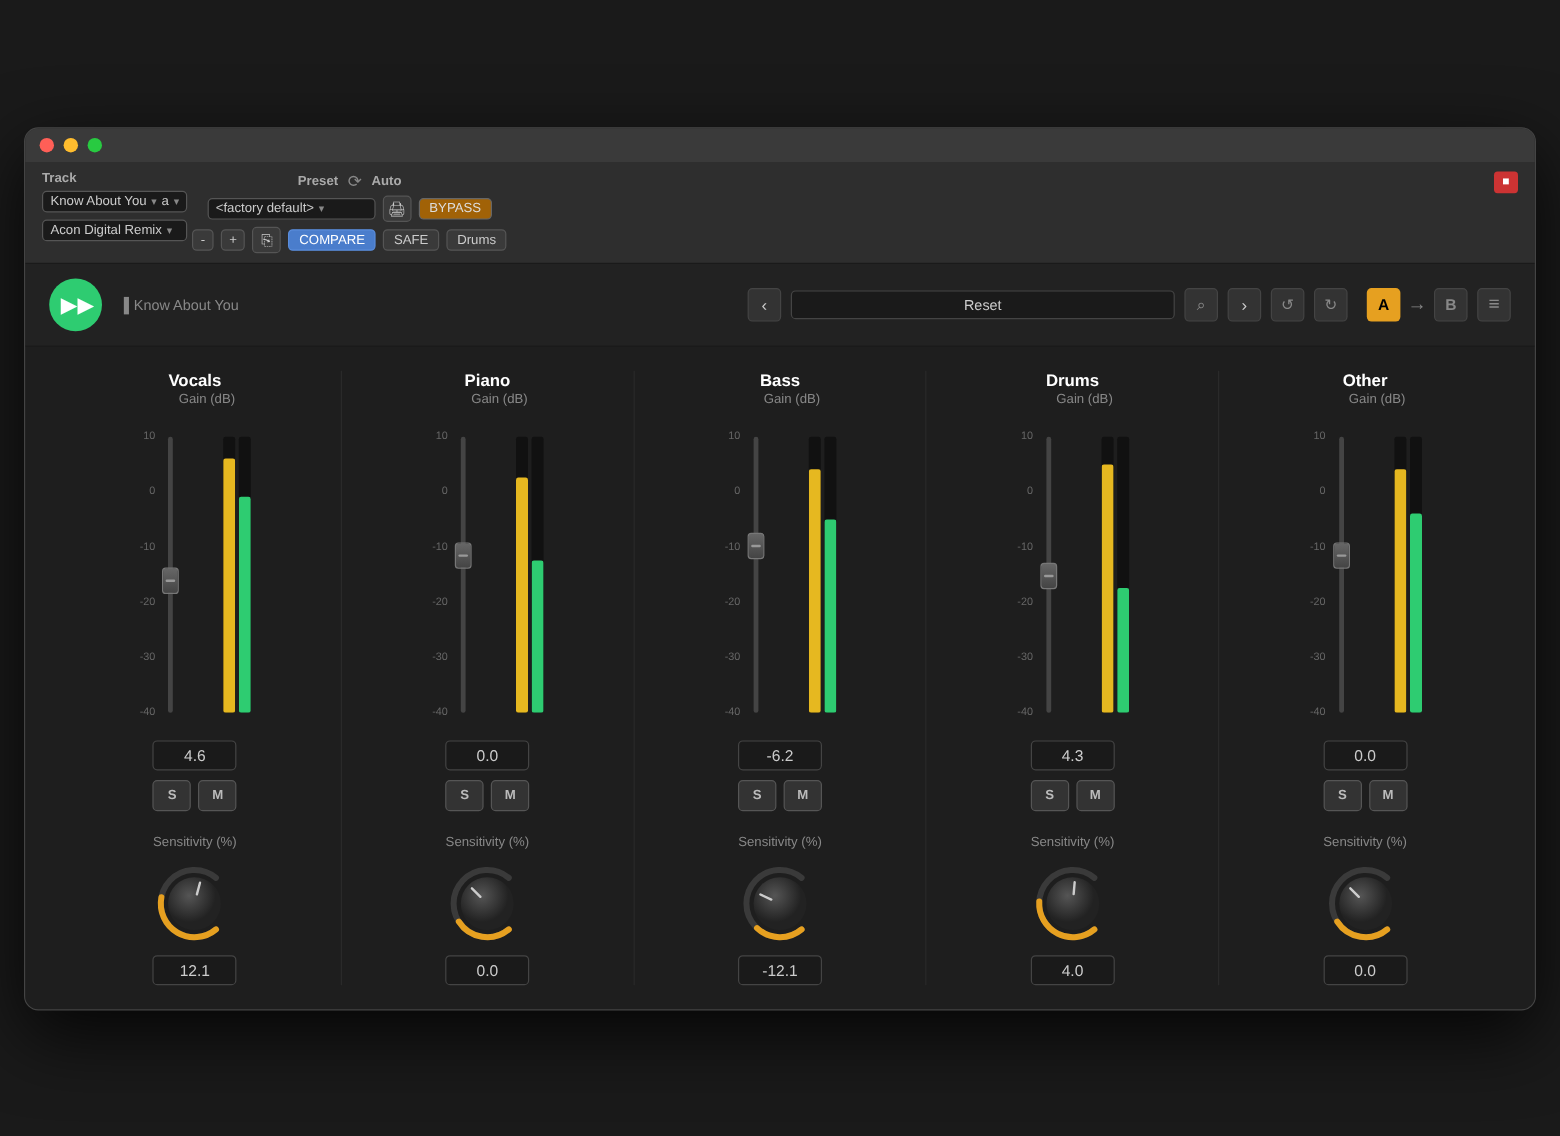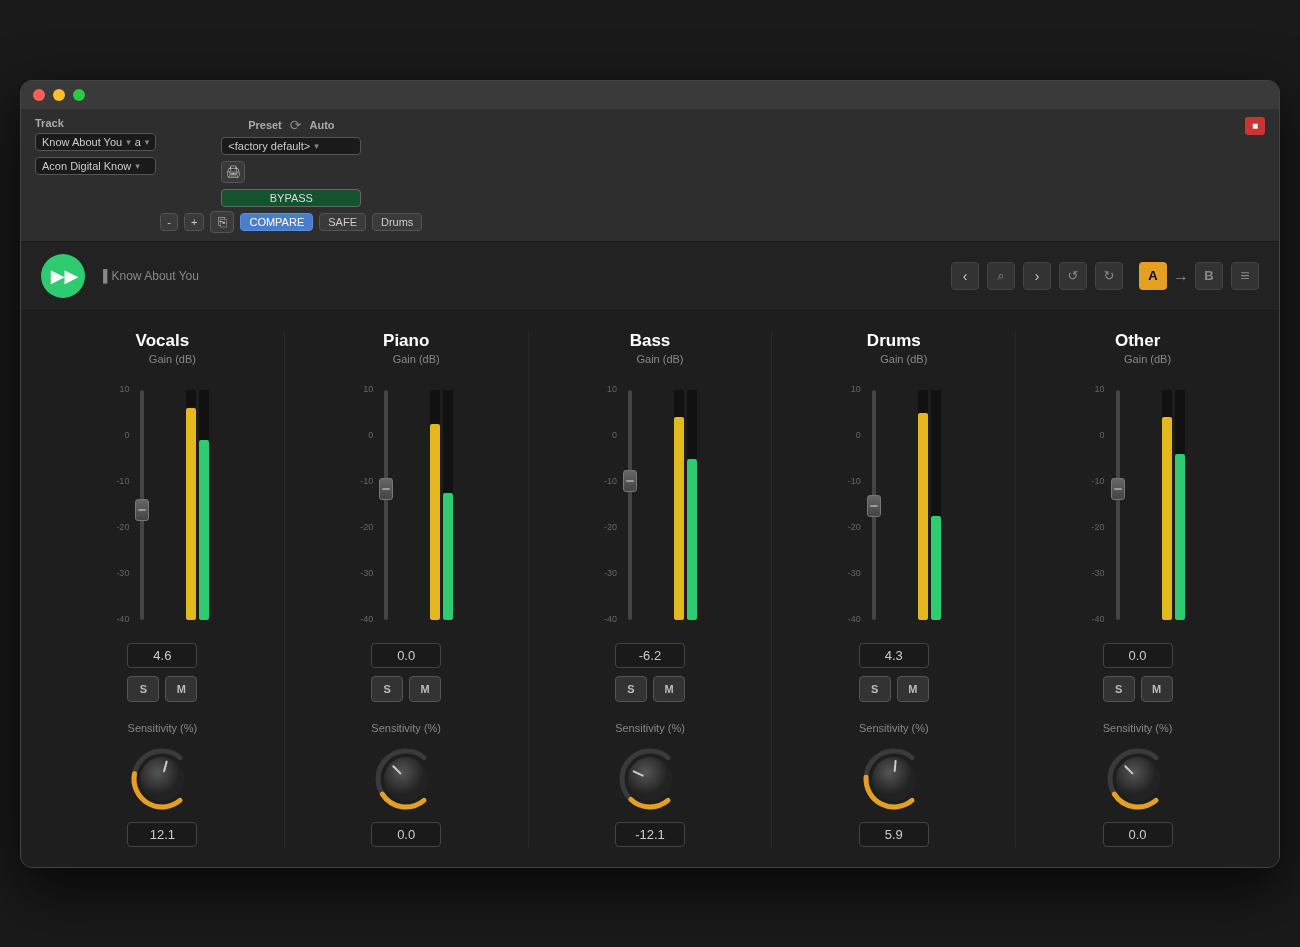--- a/index.html
+++ b/index.html
@@ -69,21 +69,21 @@
       background: #3a3a3a;
       border: 1px solid #555;
       border-radius: 4px;
       color: #ccc;
       font-size: 11px;
       padding: 2px 8px;
       cursor: pointer;
       font-weight: 500;
     }
     .btn-bypass {
-      background: #14532d;
+      background: #a16207;
       border: 1px solid #666;
       color: #ddd;
     }
     .btn-compare {
       background: #4a7dcc;
       border: 1px solid #5a8ddc;
       color: #fff;
     }
     .btn-safe {
       background: #3a3a3a;
@@ -254,21 +254,21 @@
       display: flex;
       flex-direction: column;
       align-items: center;
       padding: 0 10px;
       border-right: 1px solid #2a2a2a;
     }
     .channel:last-child { border-right: none; }
 
     .channel-name {
       color: #fff;
-      font-size: 17px;
+      font-size: 14px;
       font-weight: 700;
       margin-bottom: 2px;
     }
     .channel-gain-label {
       color: #888;
       font-size: 11px;
       margin-bottom: 10px;
       margin-left: 20px;
     }
 
@@ -427,32 +427,32 @@
         <span class="header-label">Track</span>
         <div style="display:flex;gap:6px;align-items:center;">
           <div class="dropdown">
             <span>Know About You</span>
             <span class="dropdown-arrow">▾</span>
             <span>a</span>
             <span class="dropdown-arrow">▾</span>
           </div>
         </div>
         <div class="dropdown" style="margin-top:2px;">
-          <span>Acon Digital Know</span>
+          <span>Acon Digital Remix</span>
           <span class="dropdown-arrow">▾</span>
         </div>
       </div>
 
       <div class="preset-section" style="flex-direction:column;gap:4px;margin-right:20px;">
         <div style="display:flex;align-items:center;gap:8px;">
           <span class="header-label">Preset</span>
           <span class="preset-sync-icon">⟳</span>
           <span class="header-label">Auto</span>
         </div>
-        <div style="display:flex;gap:6px;flex-direction:column;">
+        <div style="display:flex;align-items:center;gap:6px;">
           <div class="dropdown" style="min-width:140px;">
             <span>&lt;factory default&gt;</span>
             <span class="dropdown-arrow">▾</span>
           </div>
           <div class="icon-btn">🖨</div>
           <button class="btn btn-bypass">BYPASS</button>
         </div>
         <div style="display:flex;align-items:center;gap:6px;">
           <button class="btn" style="padding:2px 6px;">-</button>
           <button class="btn" style="padding:2px 6px;">+</button>
@@ -477,20 +477,23 @@
     </div>
     <div class="plugin-title-area">
       <div class="plugin-track">
         <span>▐</span>
         <span>Know About You</span>
       </div>
     </div>
 
     <div class="nav-controls">
       <button class="nav-btn">‹</button>
+      <div class="reset-field">
+        <span>Reset</span>
+      </div>
       <button class="search-btn">⌕</button>
       <button class="nav-btn">›</button>
       <button class="search-btn">↺</button>
       <button class="search-btn">↻</button>
       <div class="ab-section">
         <button class="ab-btn ab-btn-a">A</button>
         <span class="arrow-btn">→</span>
         <button class="ab-btn ab-btn-b">B</button>
       </div>
       <button class="menu-btn">≡</button>
@@ -684,21 +687,21 @@
               <path d="M 52.9980530712231 56.44924440733139 A 28 28 0 0 1 7.055593076539189 33.236446287737344" stroke="#e6a020" stroke-width="5" fill="none" stroke-linecap="round"></path>
               <defs>
                 <radialGradient id="knobGrad3" cx="40%" cy="35%">
                   <stop offset="0%" stop-color="#555"></stop>
                   <stop offset="100%" stop-color="#222"></stop>
                 </radialGradient>
               </defs>
               <circle cx="35" cy="35" r="22" fill="url(#knobGrad3)"></circle>
               <line x1="35.697245941981265" y1="27.030442415266037" x2="36.56880336945785" y2="17.06849543434858" stroke="#ccc" stroke-width="2" stroke-linecap="round"></line>
             </svg></div>
-          <div class="sens-value-box">5.9</div>
+          <div class="sens-value-box">4.0</div>
         </div>
       </div>
       <div class="channel">
         <div class="channel-name">Other</div>
         <div class="channel-gain-label">Gain (dB)</div>
         <div class="fader-area" style="position: relative; width: 110px; height: 260px;">
           <div style="position: absolute; left: 0px; top: 10px; bottom: 10px; display: flex; flex-direction: column; justify-content: space-between;">
             <span class="scale-mark">10</span>
             <span class="scale-mark">0</span>
             <span class="scale-mark">-10</span>

